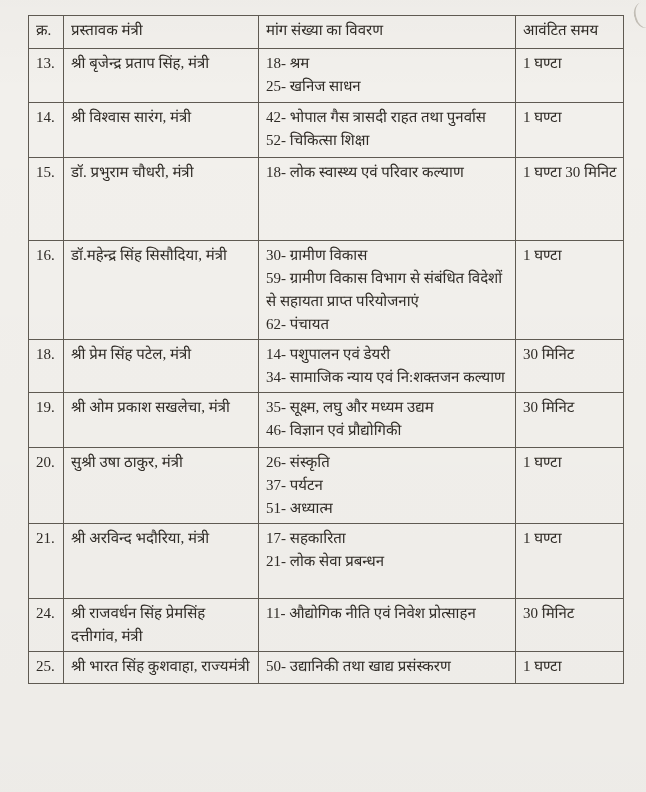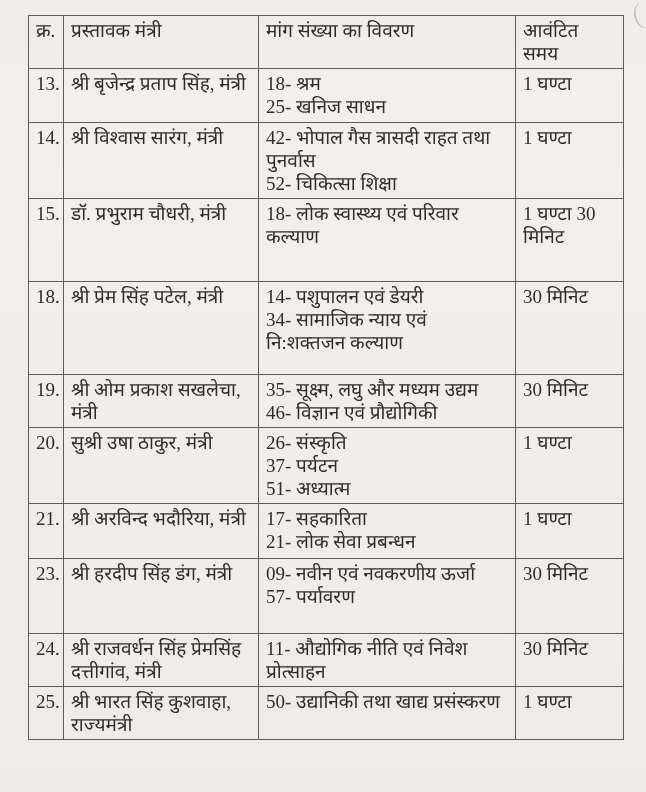--- a/index.html
+++ b/index.html
@@ -32,21 +32,21 @@
     width: 595px;
     border-collapse: collapse;
     table-layout: fixed;
   }
   .demand-table th,
   .demand-table td {
     border: 1px solid var(--line);
     vertical-align: top;
     text-align: left;
     font-weight: normal;
-    font-size: 19px;
+    font-size: 15px;
     line-height: 23px;
     padding: 3px 5px 3px 7px;
     color: var(--ink);
     overflow: hidden;
   }
   .demand-table thead tr { height: 33px; }
   .col-num  { width: 35px; }
   .col-min  { width: 195px; }
   .col-dem  { width: 257px; }
   .col-time { width: 108px; }
@@ -124,20 +124,30 @@
 
     <tr>
       <td class="c-num">15.</td>
       <td class="c-min">डॉ. प्रभुराम चौधरी, मंत्री</td>
       <td class="c-dem">
             <div>18- लोक स्वास्थ्य एवं परिवार कल्याण</div>
           </td>
       <td class="c-time">1 घण्टा 30 मिनिट</td>
     </tr>
 
+    <tr>
+      <td class="c-num">16.</td>
+      <td class="c-min">डॉ.महेन्द्र सिंह सिसौदिया, मंत्री</td>
+      <td class="c-dem">
+            <div>30- ग्रामीण विकास</div>
+            <div>59- ग्रामीण विकास विभाग से संबंधित विदेशों से सहायता प्राप्त परियोजनाएं</div>
+            <div>62- पंचायत</div>
+          </td>
+      <td class="c-time">1 घण्टा</td>
+    </tr>
 
 
     <tr>
       <td class="c-num">18.</td>
       <td class="c-min">श्री प्रेम सिंह पटेल,  मंत्री</td>
       <td class="c-dem">
             <div>14- पशुपालन एवं डेयरी</div>
             <div>34- सामाजिक न्याय एवं नि:शक्तजन कल्याण</div>
           </td>
       <td class="c-time">30 मिनिट</td>
@@ -168,29 +178,20 @@
       <td class="c-num">21.</td>
       <td class="c-min">श्री अरविन्द भदौरिया, मंत्री</td>
       <td class="c-dem">
             <div>17- सहकारिता</div>
             <div>21- लोक सेवा प्रबन्धन</div>
           </td>
       <td class="c-time">1 घण्टा</td>
     </tr>
 
 
-    <tr>
-      <td class="c-num">23.</td>
-      <td class="c-min">श्री हरदीप सिंह डंग, मंत्री</td>
-      <td class="c-dem">
-            <div>09- नवीन एवं नवकरणीय ऊर्जा</div>
-            <div>57- पर्यावरण</div>
-          </td>
-      <td class="c-time">30 मिनिट</td>
-    </tr>
 
     <tr>
       <td class="c-num">24.</td>
       <td class="c-min">श्री राजवर्धन सिंह प्रेमसिंह दत्तीगांव, मंत्री</td>
       <td class="c-dem">
             <div>11- औद्योगिक नीति एवं निवेश प्रोत्साहन</div>
           </td>
       <td class="c-time">30 मिनिट</td>
     </tr>
 

